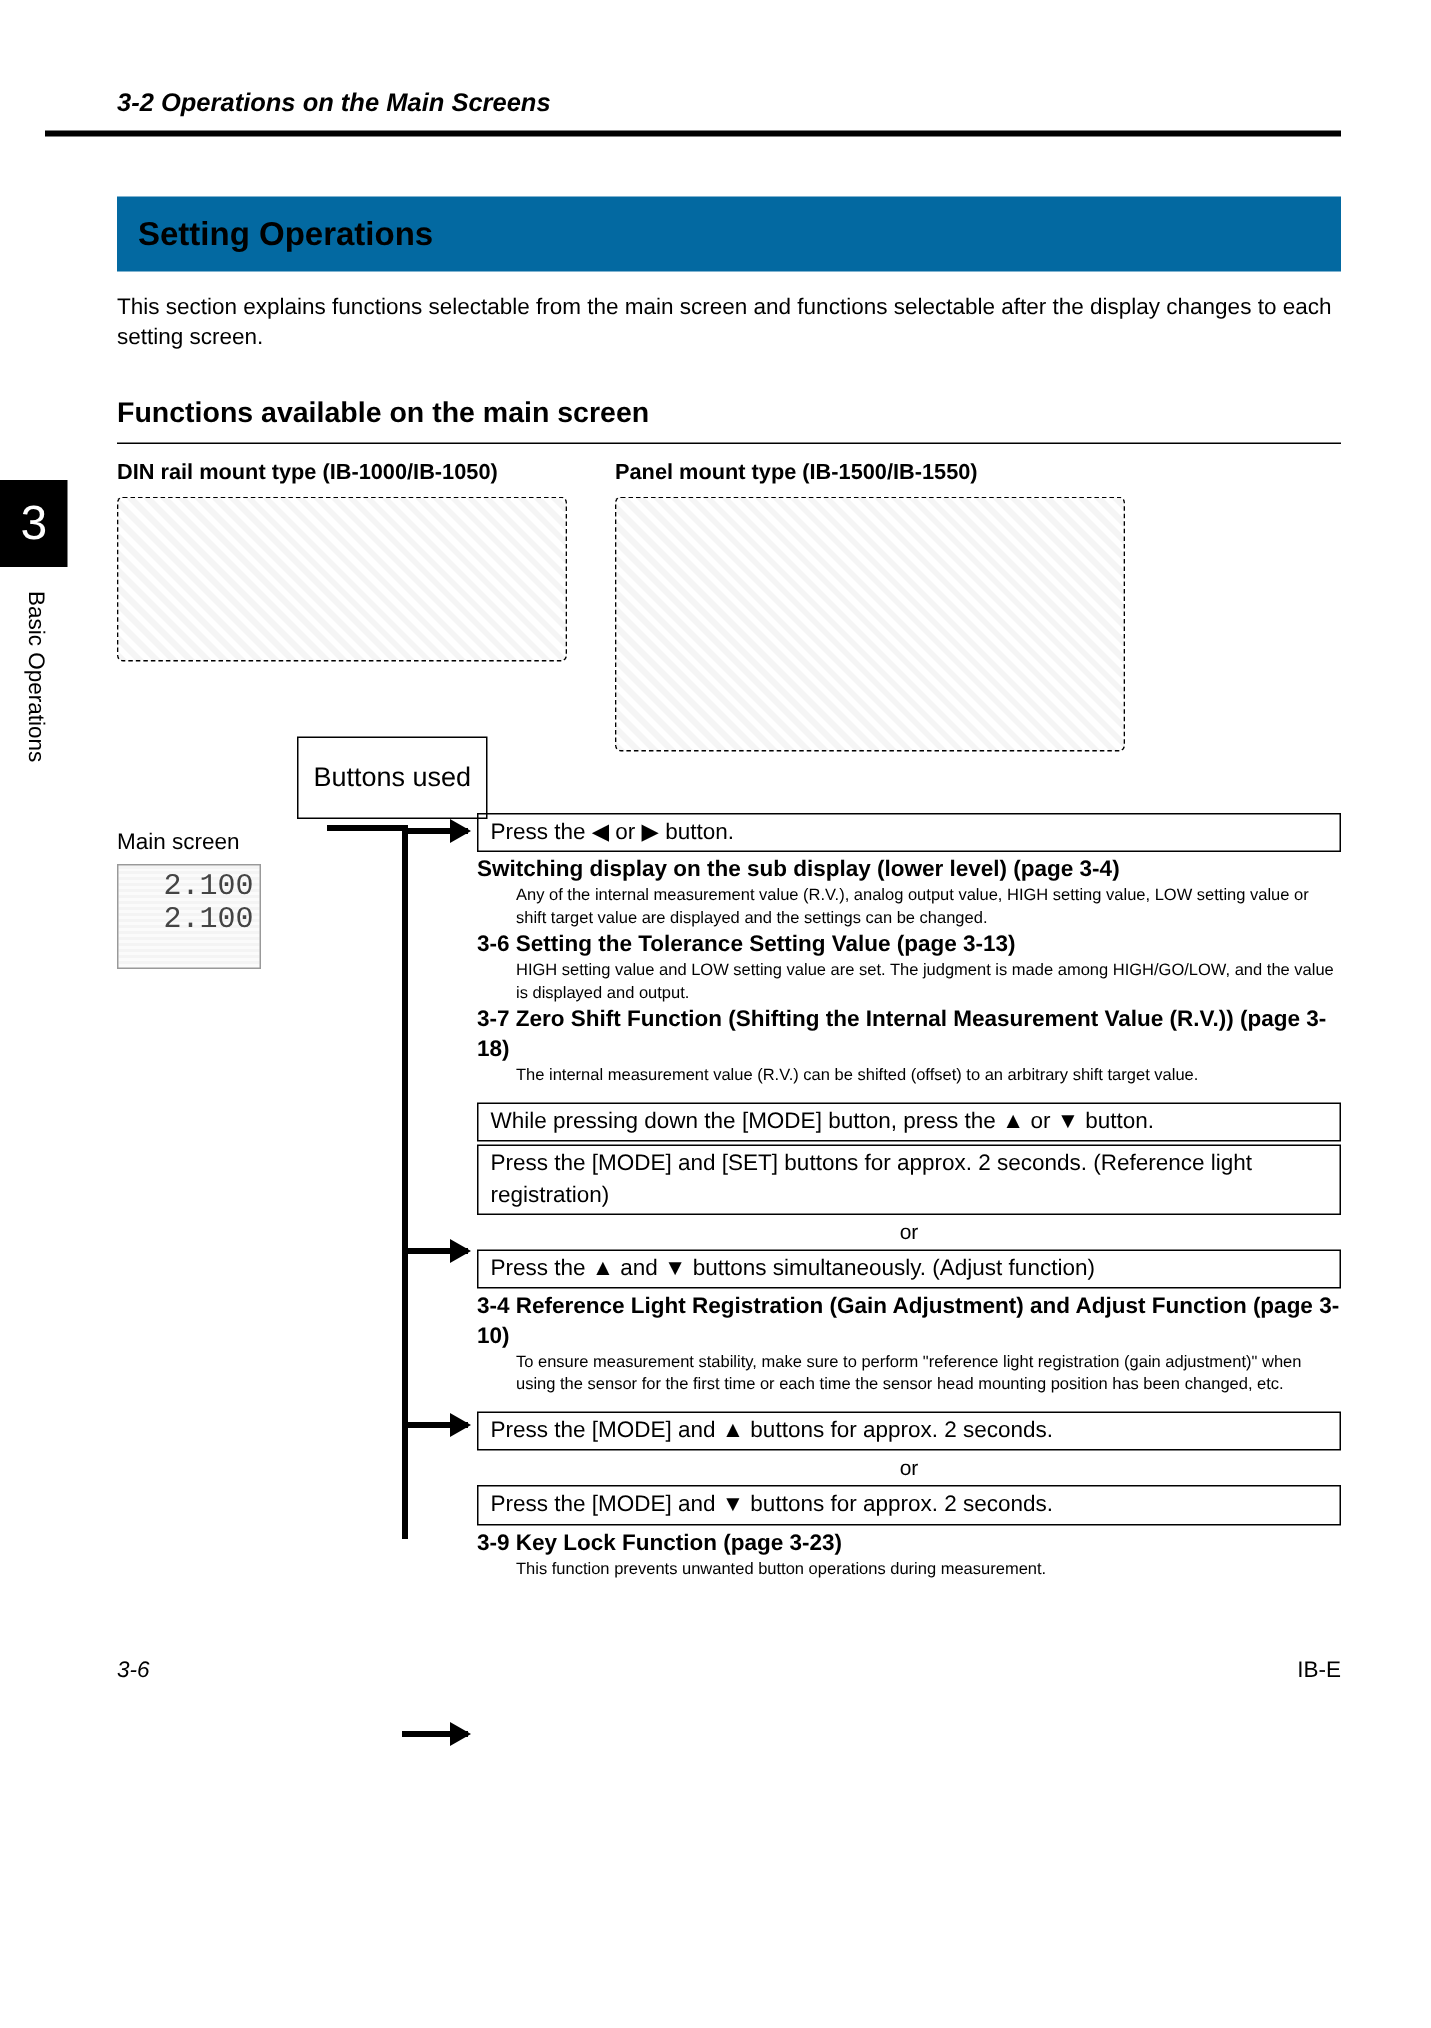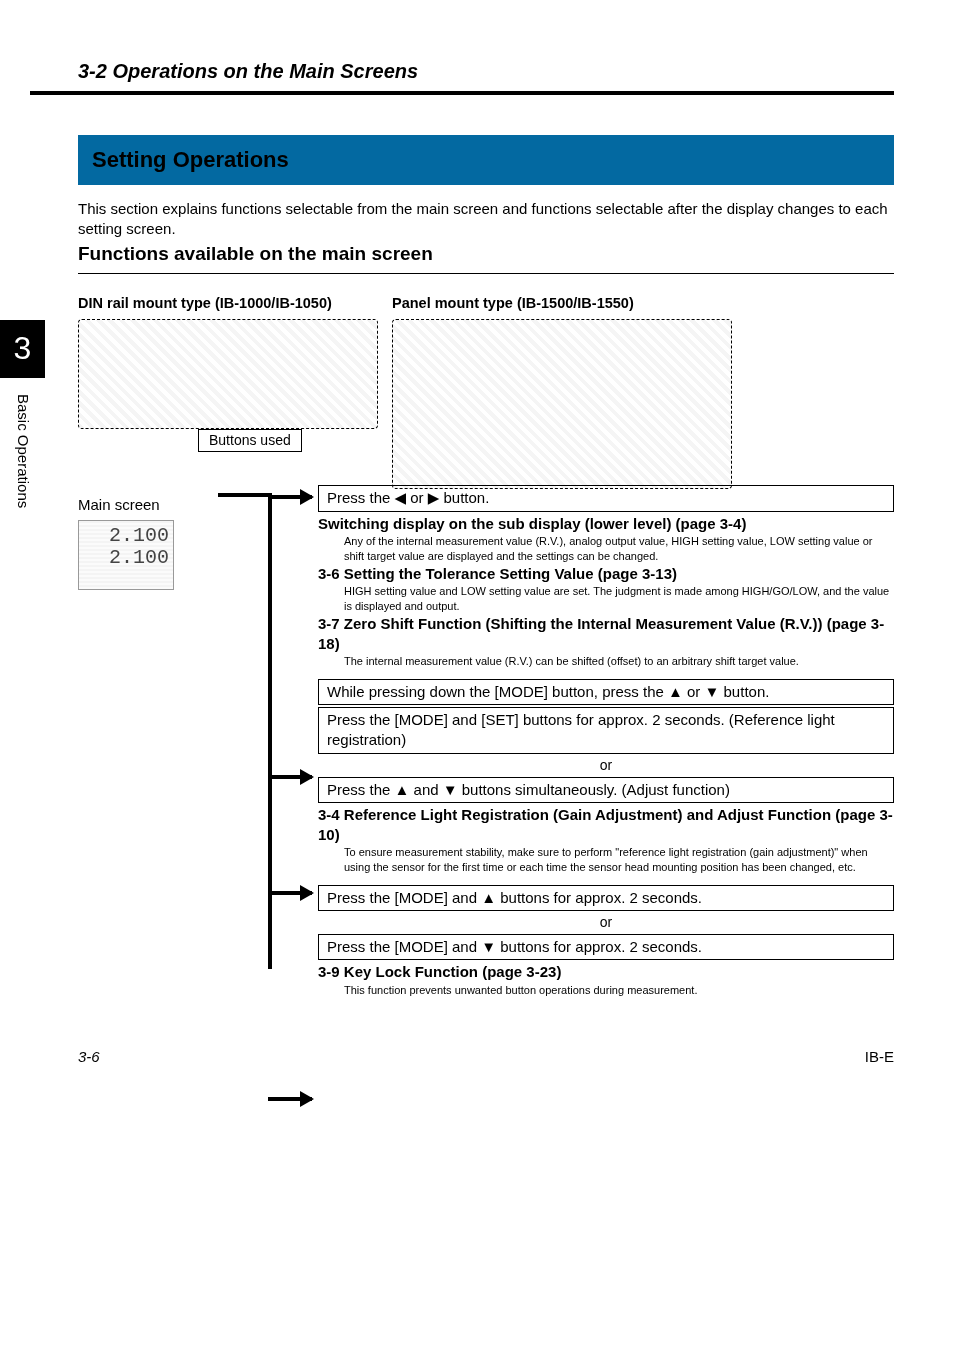--- a/index.html
+++ b/index.html
@@ -14,21 +14,21 @@
     line-height: 1.35;
   }
   .header-bar {
     border-bottom: 4px solid #000;
     padding-bottom: 6px;
     margin-bottom: 40px;
   }
   .section-header {
     font-style: italic;
     font-weight: bold;
-    font-size: 20px;
+    font-size: 17px;
     padding-left: 48px;
   }
   .left-tab {
     position: absolute;
     left: 0;
     top: 320px;
     width: 45px;
     height: 280px;
   }
   .tab-box {
@@ -52,53 +52,54 @@
     padding-left: 48px;
   }
   .title-box {
     background: #0369a1;
     padding: 10px 14px;
     font-size: 22px;
     font-weight: bold;
     margin-bottom: 14px;
   }
   .intro {
-    margin-bottom: 2px;
+    margin-bottom: 28px;
     font-size: 15px;
   }
   .subhead {
     font-size: 19px;
     font-weight: bold;
     border-bottom: 1px solid #000;
     padding-bottom: 6px;
-    margin-bottom: 20px;
+    margin-bottom: 10px;
   }
   .two-col {
     display: flex;
-    gap: 14px;
+    gap: 32px;
     margin-bottom: 6px;
   }
   .col-head {
     font-weight: bold;
     font-size: 14.5px;
     margin-bottom: 6px;
   }
   .device-placeholder {
     border: 1px dashed #000;
     border-radius: 4px;
     height: 110px;
     width: 300px;
     background: repeating-linear-gradient(45deg, #f5f5f5, #f5f5f5 4px, #fff 4px, #fff 8px);
   }
   .device-placeholder.big { height: 170px; width: 340px; }
   .btn-label-box {
     border: 1px solid #000;
-    padding: 1px 10px;
-    font-size: 14px;
+    padding: 14px 10px;
+    font-size: 18px;
     display: inline-block;
+    margin-top: 50px;
     margin-left: 120px;
   }
   .main-screen-label {
     font-size: 15px;
     margin-top: 10px;
   }
   .main-screen-box {
     border: 1px solid #999;
     width: 96px;
     height: 70px;

